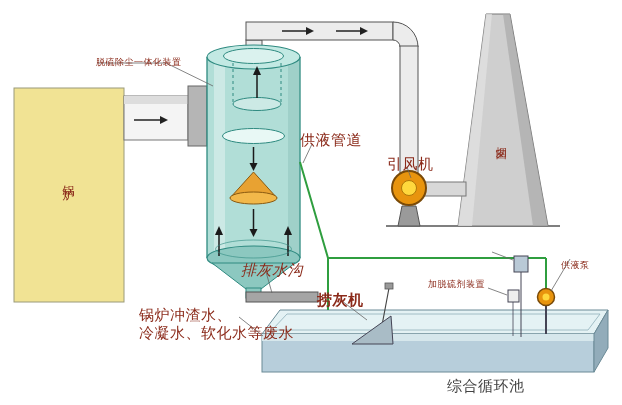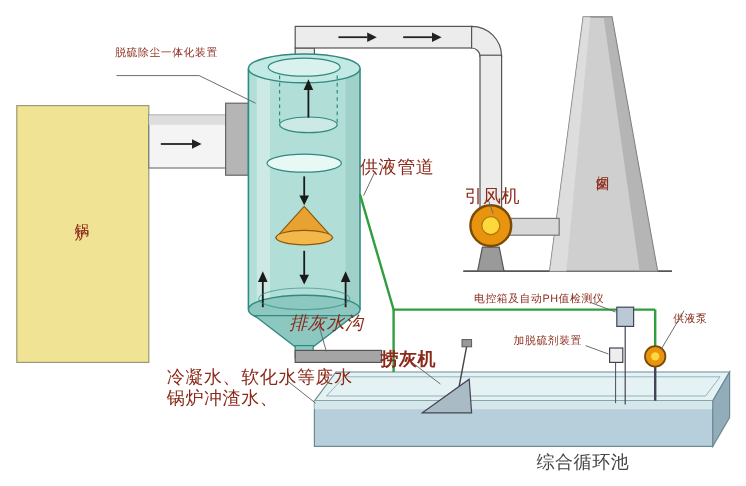--- a/index.html
+++ b/index.html
@@ -153,28 +153,27 @@
       <line x1="407" y1="167" x2="411" y2="178"></line>
       <line x1="266" y1="272" x2="272" y2="293"></line>
       <line x1="342" y1="301" x2="367" y2="320"></line>
       <line x1="492" y1="252" x2="513" y2="260"></line>
       <line x1="488" y1="288" x2="507" y2="295"></line>
       <line x1="570" y1="259" x2="551" y2="291"></line>
       <line x1="239" y1="317" x2="263" y2="336"></line>
     </g>
   </svg>
 
-  <div class="lbl" style="left:96px; top:39px; font-size:9px;">脱硫除尘一体化装置</div>
+  <div class="lbl" style="left:96px; top:57px; font-size:9px;">脱硫除尘一体化装置</div>
   <div class="lbl" style="left:300px; top:131px;">供液管道</div>
   <div class="lbl" style="left:387px; top:155px;">引风机</div>
   <div class="lbl vert" style="left:494px; top:138px; font-size:11px;">烟囱</div>
   <div class="lbl vert" style="left:61px; top:176px; font-size:12px;">锅炉</div>
   <div class="lbl" style="left:241px; top:261px;font-style:italic;">排灰水沟</div>
   <div class="lbl" style="left:317px; top:291px;font-weight:bold;">捞灰机</div>
-  <div class="lbl small" style="left:395px; top:244px;">电控箱及自动PH值检测仪</div>
   <div class="lbl small" style="left:428px; top:279px;">加脱硫剂装置</div>
   <div class="lbl small" style="left:561px; top:260px;text-align:right;">供液泵</div>
   <div class="lbl dark" style="left:447px; top:377px;">综合循环池</div>
   <div class="lbl" style="left:139px; top:306px;">
+    <div>锅炉冲渣水、</div>
     <div>冷凝水、软化水等废水</div>
-    <div>锅炉冲渣水、</div>
   </div>
 </div>
 
 </body></html>

